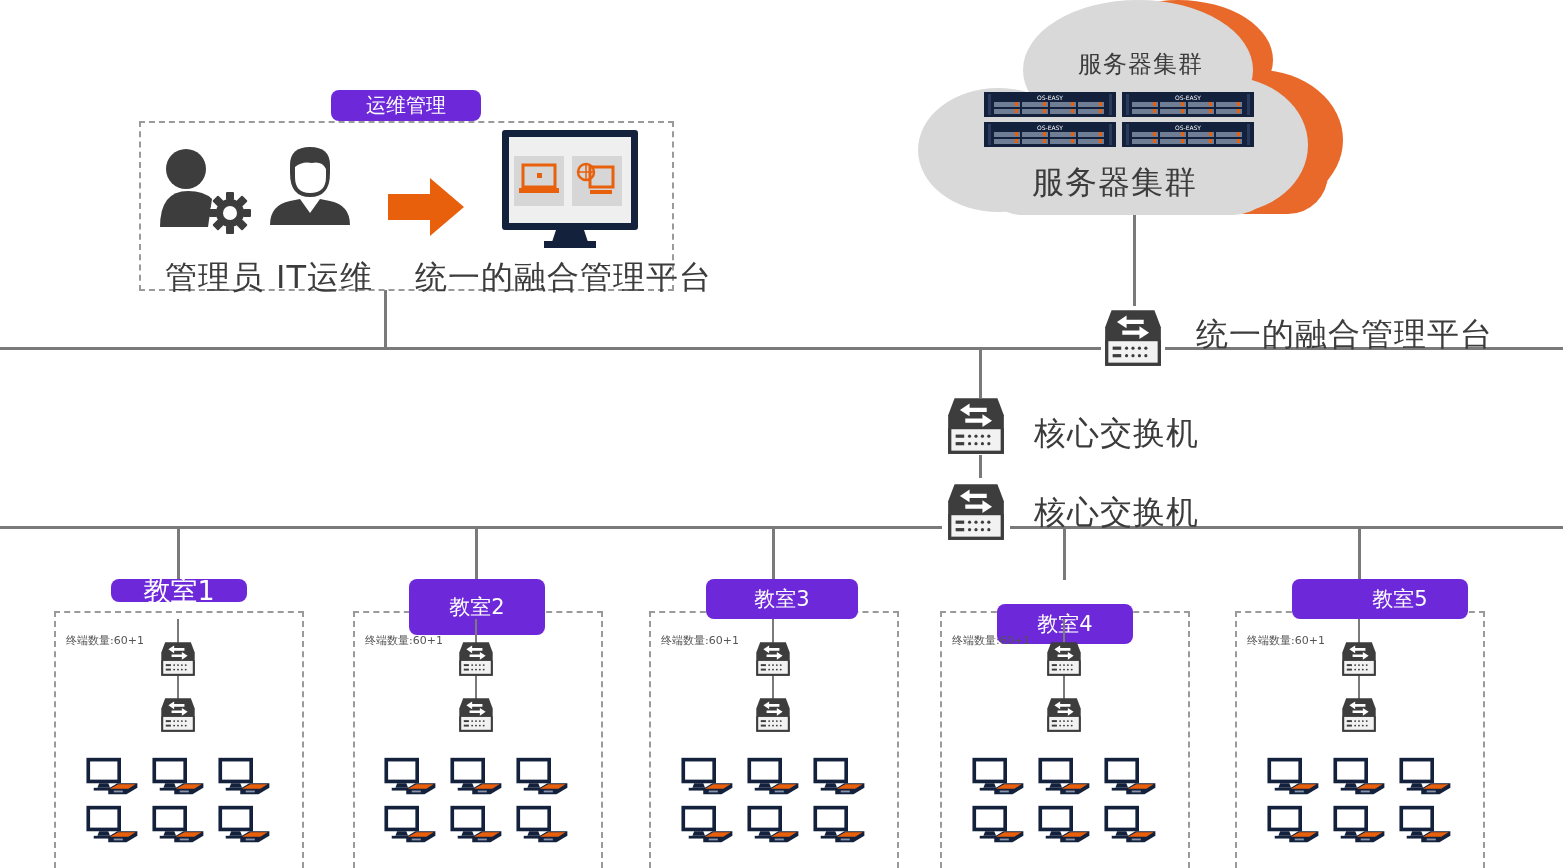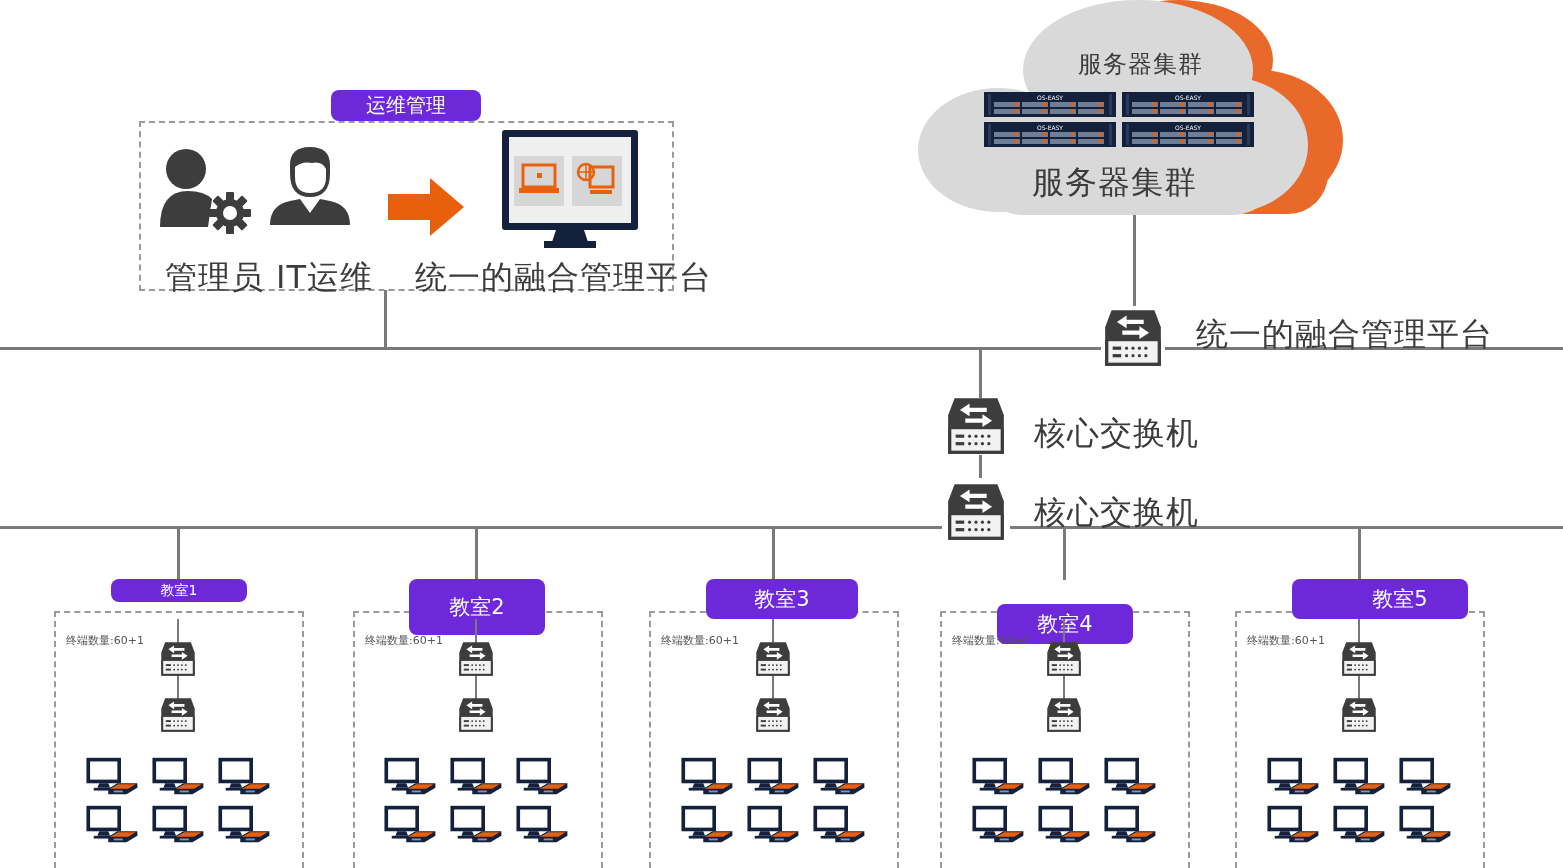--- a/index.html
+++ b/index.html
@@ -253,21 +253,21 @@
 <div class="abs" style="left:942px;top:478px;width:68px;height:68px;background:#fff;">
   <svg width="60" height="60" style="margin:4px">
       <use href="#switch-sym"></use>
     </svg>
 </div>
 <div class="label" style="left:1034px;top:491px;">核心交换机</div>
 
 <div id="classrooms">
       <div class="vline" style="left:177px;top:528px;height:52px;"></div>
       <div class="dash-box" style="left:54px;top:611px;width:250px;height:257px;border-bottom:none;"></div>
-      <div class="orange-tag" style="left:111px;top:579px;width:136px;height:23px;font-size:14px;">教室1</div>
+      <div class="orange-tag" style="left:111px;top:579px;width:136px;height:23px;font-size:27px;">教室1</div>
       <div class="small-label" style="left:66px;top:633px;">终端数量:60+1</div>
       <div class="vline" style="left:177px;top:619px;height:80px;width:2px;"></div>
       <svg class="switch" width="36" height="36" style="left:160px;top:641px;">
       <use href="#switch-sym"></use>
     </svg>
       <svg class="switch" width="36" height="36" style="left:160px;top:697px;">
       <use href="#switch-sym"></use>
     </svg>
       <div class="terminals" style="left:78px;top:756px;">
         <svg class="terminal" viewBox="0 0 66 44">

